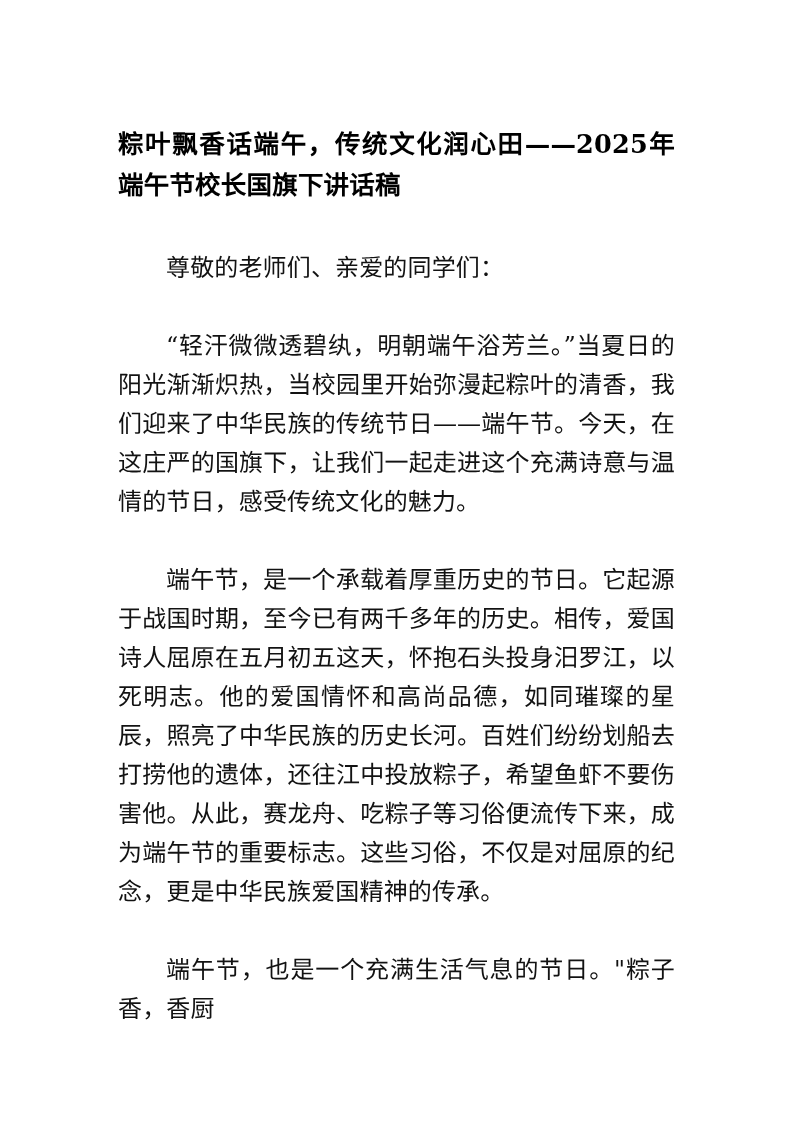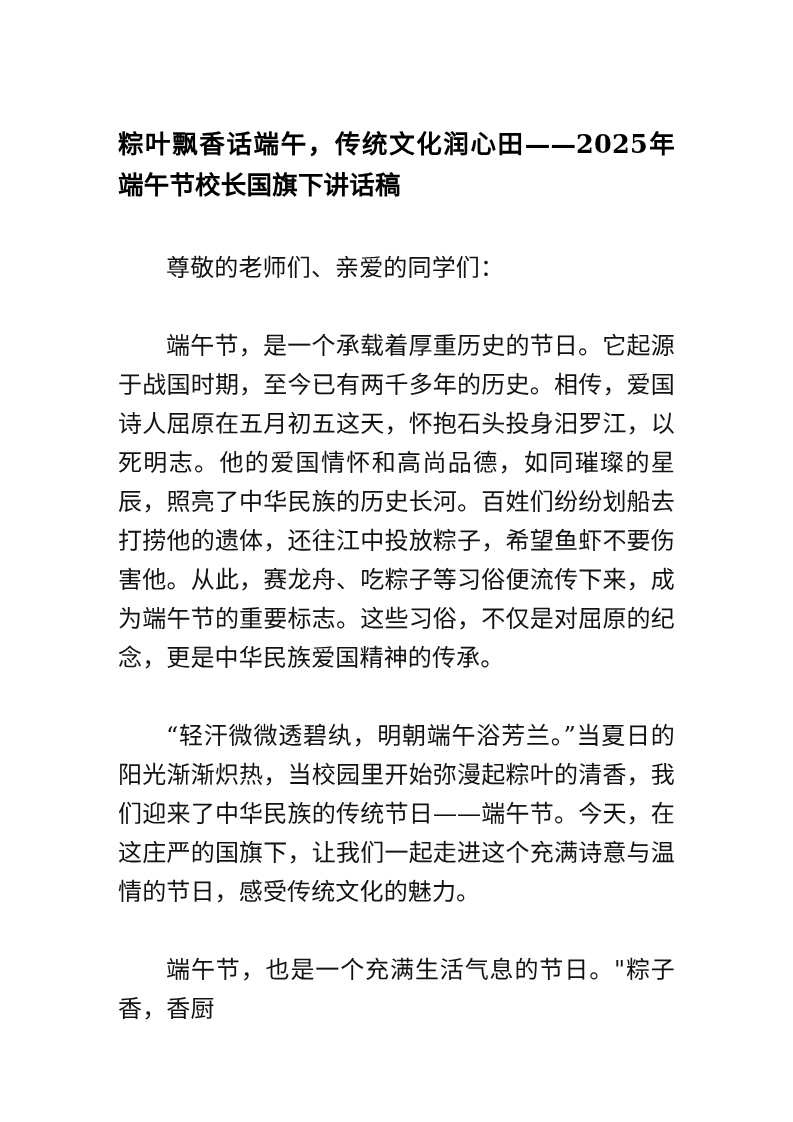--- a/index.html
+++ b/index.html
@@ -77,21 +77,21 @@
 
 <div class="page">
   <div class="content">
 
     <h1 class="doc-title">粽叶飘香话端午，传统文化润心田——2025年端午节校长国旗下讲话稿</h1>
 
     <div class="body-block">
 
       <p class="para salutation">尊敬的老师们、亲爱的同学们：</p>
 
+      <p class="para indent">“轻汗微微透碧纨，明朝端午浴芳兰。”当夏日的阳光渐渐炽热，当校园里开始弥漫起粽叶的清香，我们迎来了中华民族的传统节日——端午节。今天，在这庄严的国旗下，让我们一起走进这个充满诗意与温情的节日，感受传统文化的魅力。</p>
+
       <p class="para indent">端午节，是一个承载着厚重历史的节日。它起源于战国时期，至今已有两千多年的历史。相传，爱国诗人屈原在五月初五这天，怀抱石头投身汨罗江，以死明志。他的爱国情怀和高尚品德，如同璀璨的星辰，照亮了中华民族的历史长河。百姓们纷纷划船去打捞他的遗体，还往江中投放粽子，希望鱼虾不要伤害他。从此，赛龙舟、吃粽子等习俗便流传下来，成为端午节的重要标志。这些习俗，不仅是对屈原的纪念，更是中华民族爱国精神的传承。</p>
-
-      <p class="para indent">“轻汗微微透碧纨，明朝端午浴芳兰。”当夏日的阳光渐渐炽热，当校园里开始弥漫起粽叶的清香，我们迎来了中华民族的传统节日——端午节。今天，在这庄严的国旗下，让我们一起走进这个充满诗意与温情的节日，感受传统文化的魅力。</p>
 
       <p class="para indent last">端午节，也是一个充满生活气息的节日。"粽子香，香厨</p>
 
     </div>
   </div>
 </div>
 
 </body></html>

